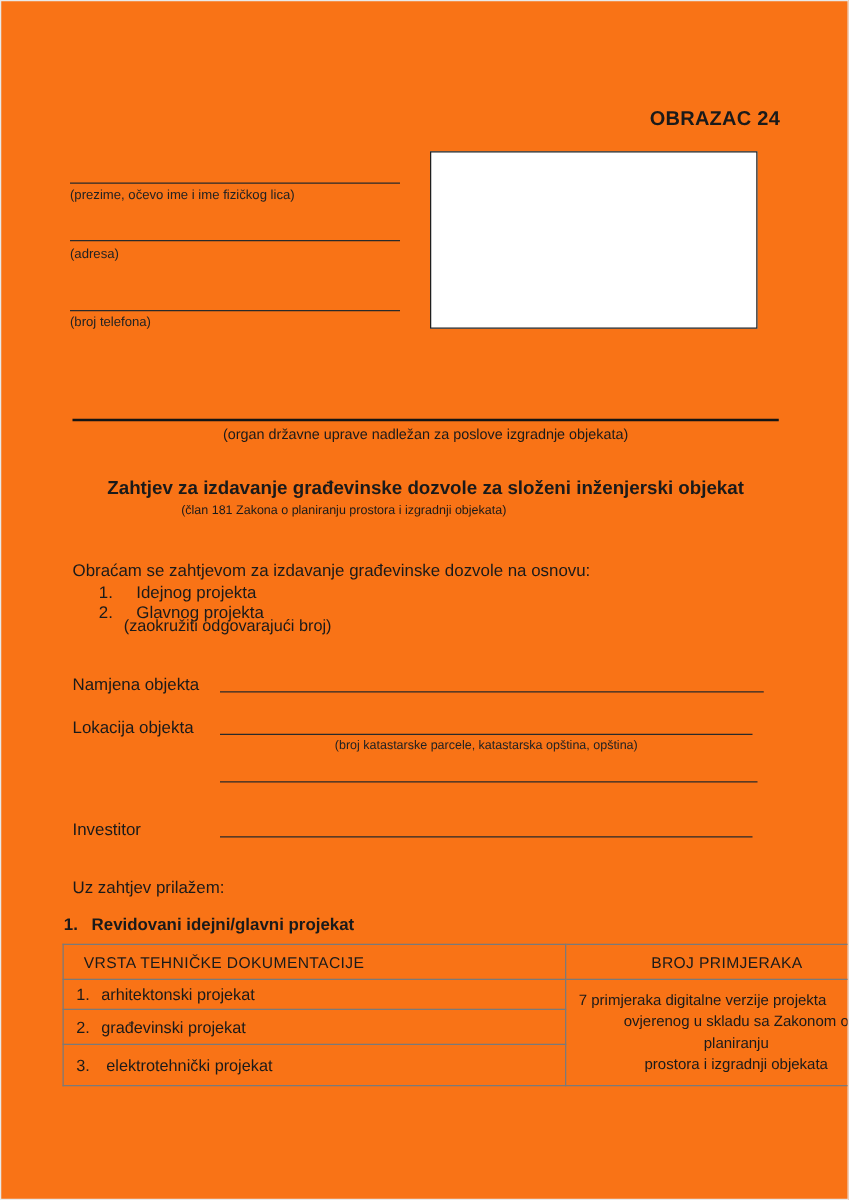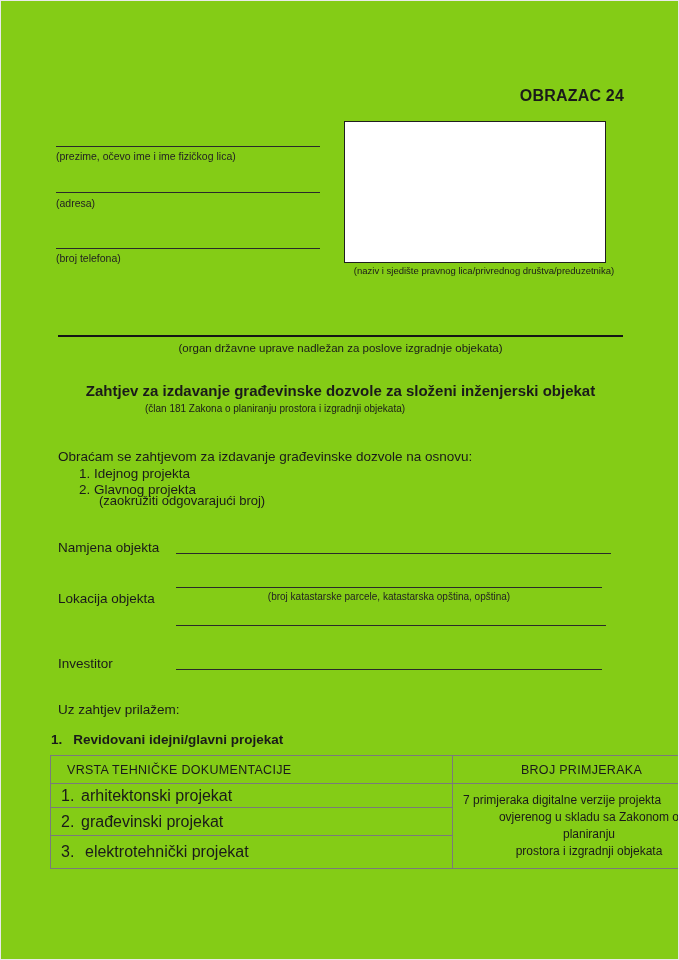--- a/index.html
+++ b/index.html
@@ -6,21 +6,21 @@
   html, body { background: #ffffff; }
   body {
     font-family: "Liberation Sans", "DejaVu Sans", sans-serif;
     color: #1a1a1a;
   }
   .page {
     position: relative;
     width: 679px;
     height: 960px;
     margin: 0 auto;
-    background: #84cc16;
+    background: #f97316;
     border: 1px solid #e9e9e9;
     overflow: hidden;
   }
   .abs { position: absolute; }
 
   .form-code {
     top: 86px; right: 54px;
     font-size: 16px; font-weight: bold;
     letter-spacing: 0.2px;
   }
@@ -65,21 +65,21 @@
   .doc-subtitle {
     left: 0; top: 402px; width: 548px;
     text-align: center;
     font-size: 10px;
   }
 
   .body-text { font-size: 13.5px; }
 
   .intro { left: 57px; top: 448px; }
   .option-num   { position: absolute; left: 78px; }
-  .option-label { position: absolute; left: 93px; }
+  .option-label { position: absolute; left: 108px; }
   .opt-row-1 { top: 465px; }
   .opt-row-2 { top: 481px; }
   .options-note { left: 98px; top: 492px; font-size: 13px; }
 
   .field-label { font-size: 13.5px; }
 
   .tbl-wrap { left: 49px; top: 754px; }
   table.doc-table {
     border-collapse: collapse;
     width: 607px;
@@ -95,21 +95,21 @@
     font-size: 12.5px;
     letter-spacing: 0.3px;
     margin-left: 37px;
   }
   th.col-head-right {
     width: 258px;
     text-align: center;
     font-size: 12.5px;
     letter-spacing: 0.3px;
   }
-  td.doc-row { font-size: 16px; padding-left: 10px; }
+  td.doc-row { font-size: 13px; padding-left: 10px; }
   td.row-h1 { height: 24px; }
   td.row-h2 { height: 28px; }
   td.row-h3 { height: 33px; }
   .row-num { display: inline-block; min-width: 14px; margin-right: 6px; }
   td.copies-cell {
     vertical-align: middle;
     font-size: 12px;
     padding: 2px 6px 2px 10px;
     line-height: 1.4;
   }
@@ -128,21 +128,20 @@
   <div class="abs fill-line" style="left:55px; top:132px; width:264px;"></div>
   <div class="abs caption" style="left:55px; top:149px;">(prezime, očevo ime i ime fizičkog lica)</div>
 
   <div class="abs fill-line" style="left:55px; top:178px; width:264px;"></div>
   <div class="abs caption" style="left:55px; top:196px;">(adresa)</div>
 
   <div class="abs fill-line" style="left:55px; top:234px; width:264px;"></div>
   <div class="abs caption" style="left:55px; top:251px;">(broj telefona)</div>
 
   <div class="abs entity-box"></div>
-  <div class="abs entity-caption">(naziv i sjedište pravnog lica/privrednog društva/preduzetnika)</div>
 
   <div class="abs authority-line"></div>
   <div class="abs authority-caption">(organ državne uprave nadležan za poslove izgradnje objekata)</div>
 
   <div class="abs doc-title">Zahtjev za izdavanje građevinske dozvole za složeni inženjerski objekat</div>
   <div class="abs doc-subtitle">(član 181 Zakona o planiranju prostora i izgradnji objekata)</div>
 
   <div class="abs body-text intro">Obraćam se zahtjevom  za izdavanje građevinske dozvole na osnovu:</div>
 
   <div>
@@ -151,21 +150,21 @@
   </div>
   <div>
     <span class="abs body-text option-num opt-row-2">2.</span>
     <span class="abs body-text option-label opt-row-2">Glavnog projekta</span>
   </div>
   <div class="abs options-note">(zaokružiti odgovarajući broj)</div>
 
   <div class="abs field-label" style="left:57px; top:539px;">Namjena objekta</div>
   <div class="abs fill-line" style="left:175px; top:539px; width:435px;"></div>
 
-  <div class="abs field-label" style="left:57px; top:590px;">Lokacija objekta</div>
+  <div class="abs field-label" style="left:57px; top:573px;">Lokacija objekta</div>
   <div class="abs fill-line" style="left:175px; top:573px; width:426px;"></div>
   <div class="abs caption center" style="left:175px; top:590px; width:426px; font-size:10px;">(broj katastarske parcele, katastarska opština, opština)</div>
 
   <div class="abs fill-line" style="left:175px; top:611px; width:430px;"></div>
 
   <div class="abs field-label" style="left:57px; top:655px;">Investitor</div>
   <div class="abs fill-line" style="left:175px; top:655px; width:426px;"></div>
 
   <div class="abs body-text" style="left:57px; top:701px;">Uz zahtjev prilažem:</div>
 

